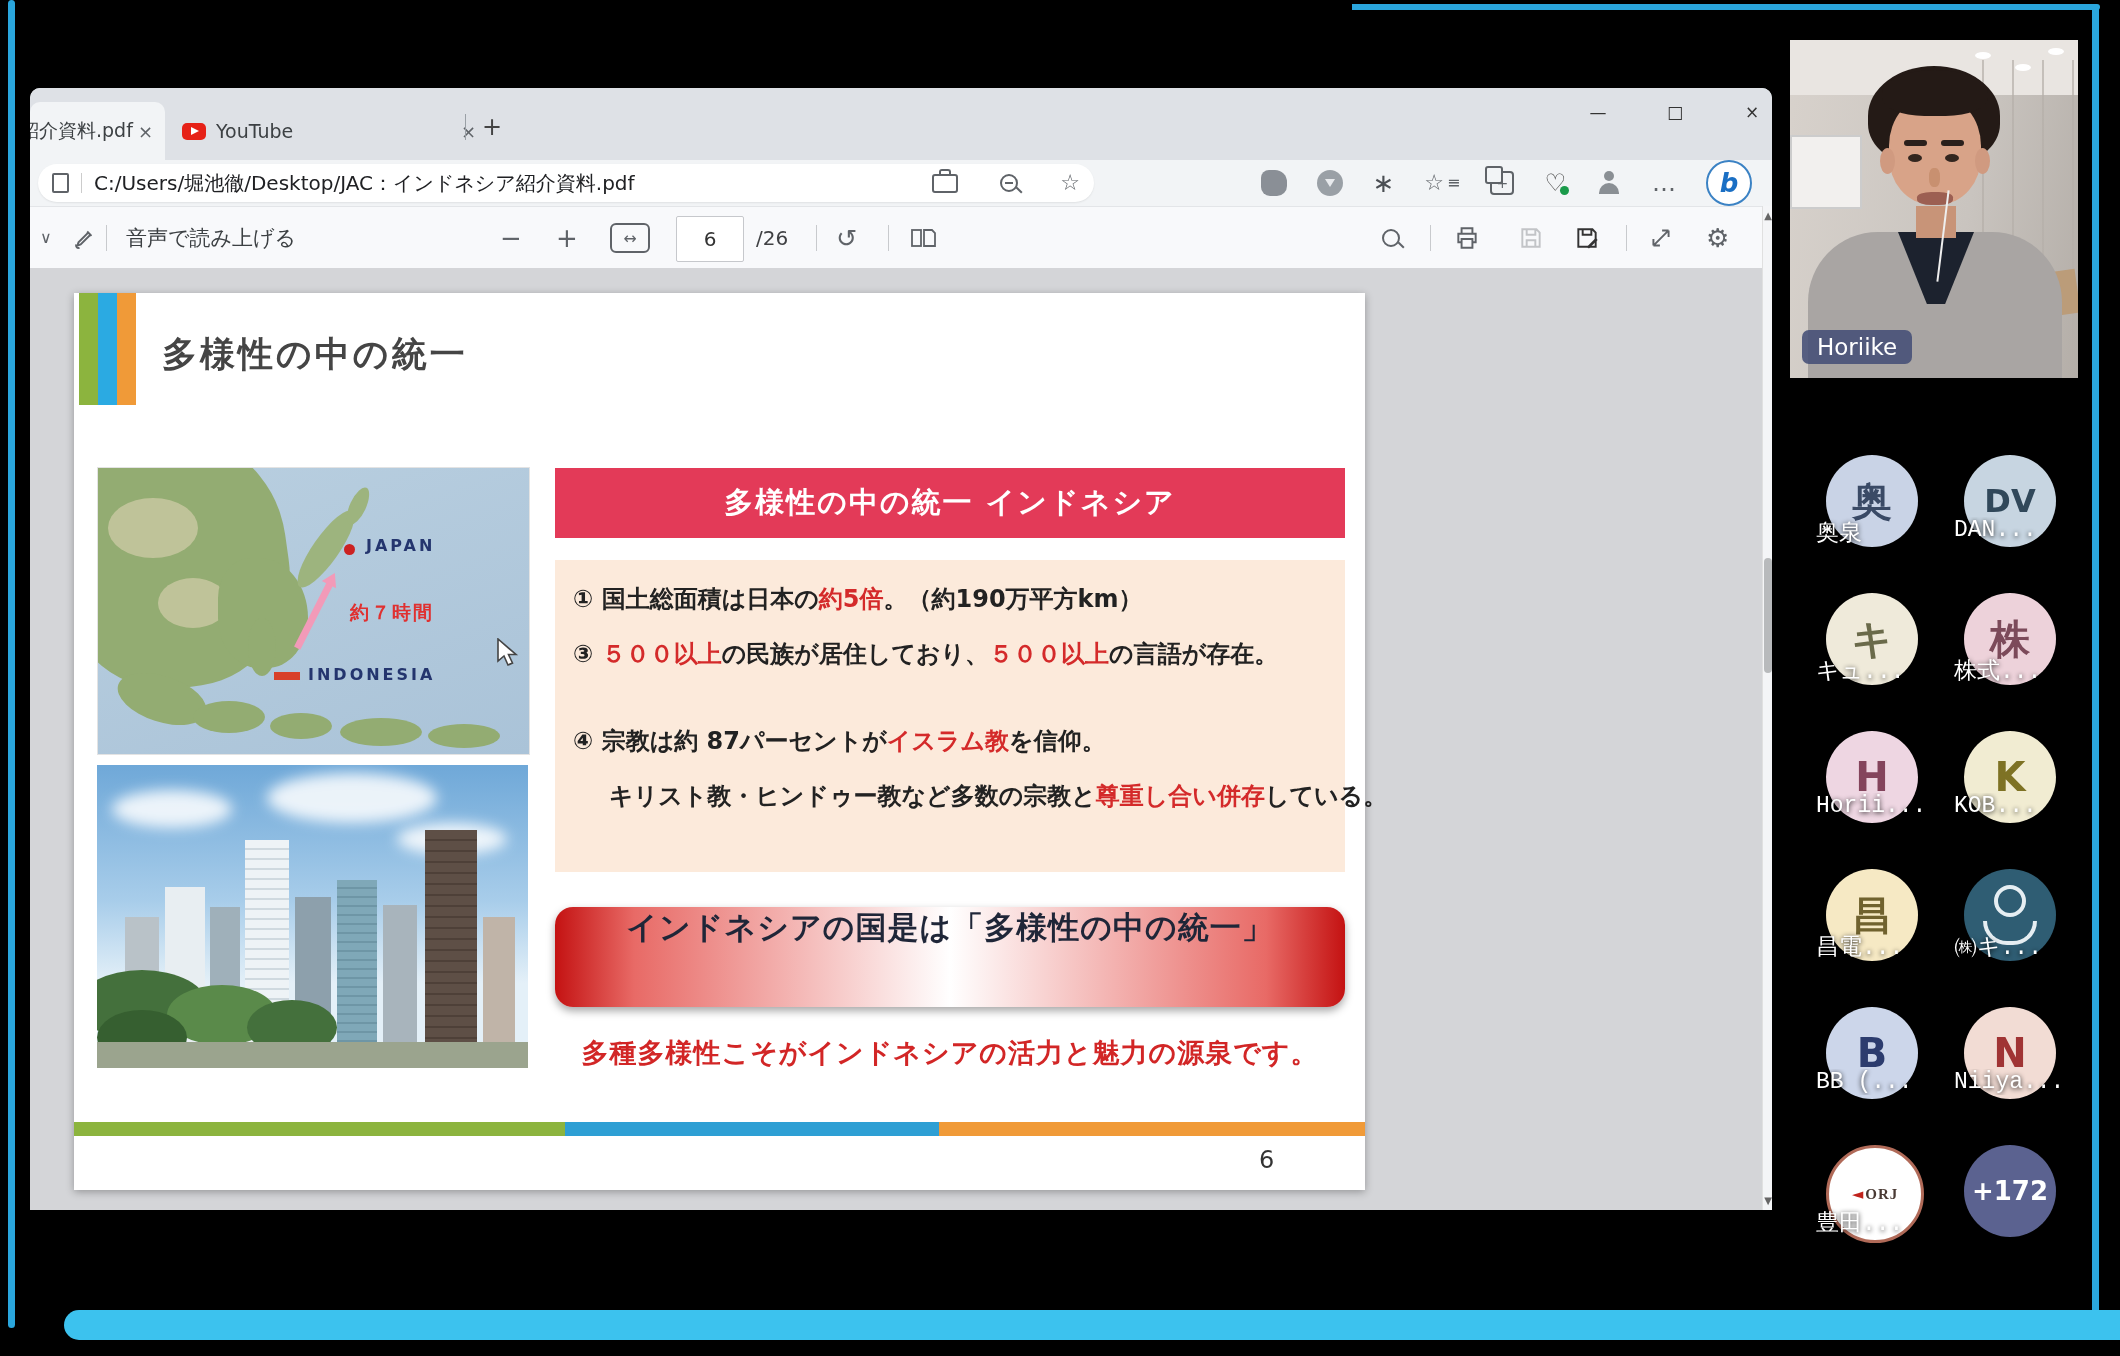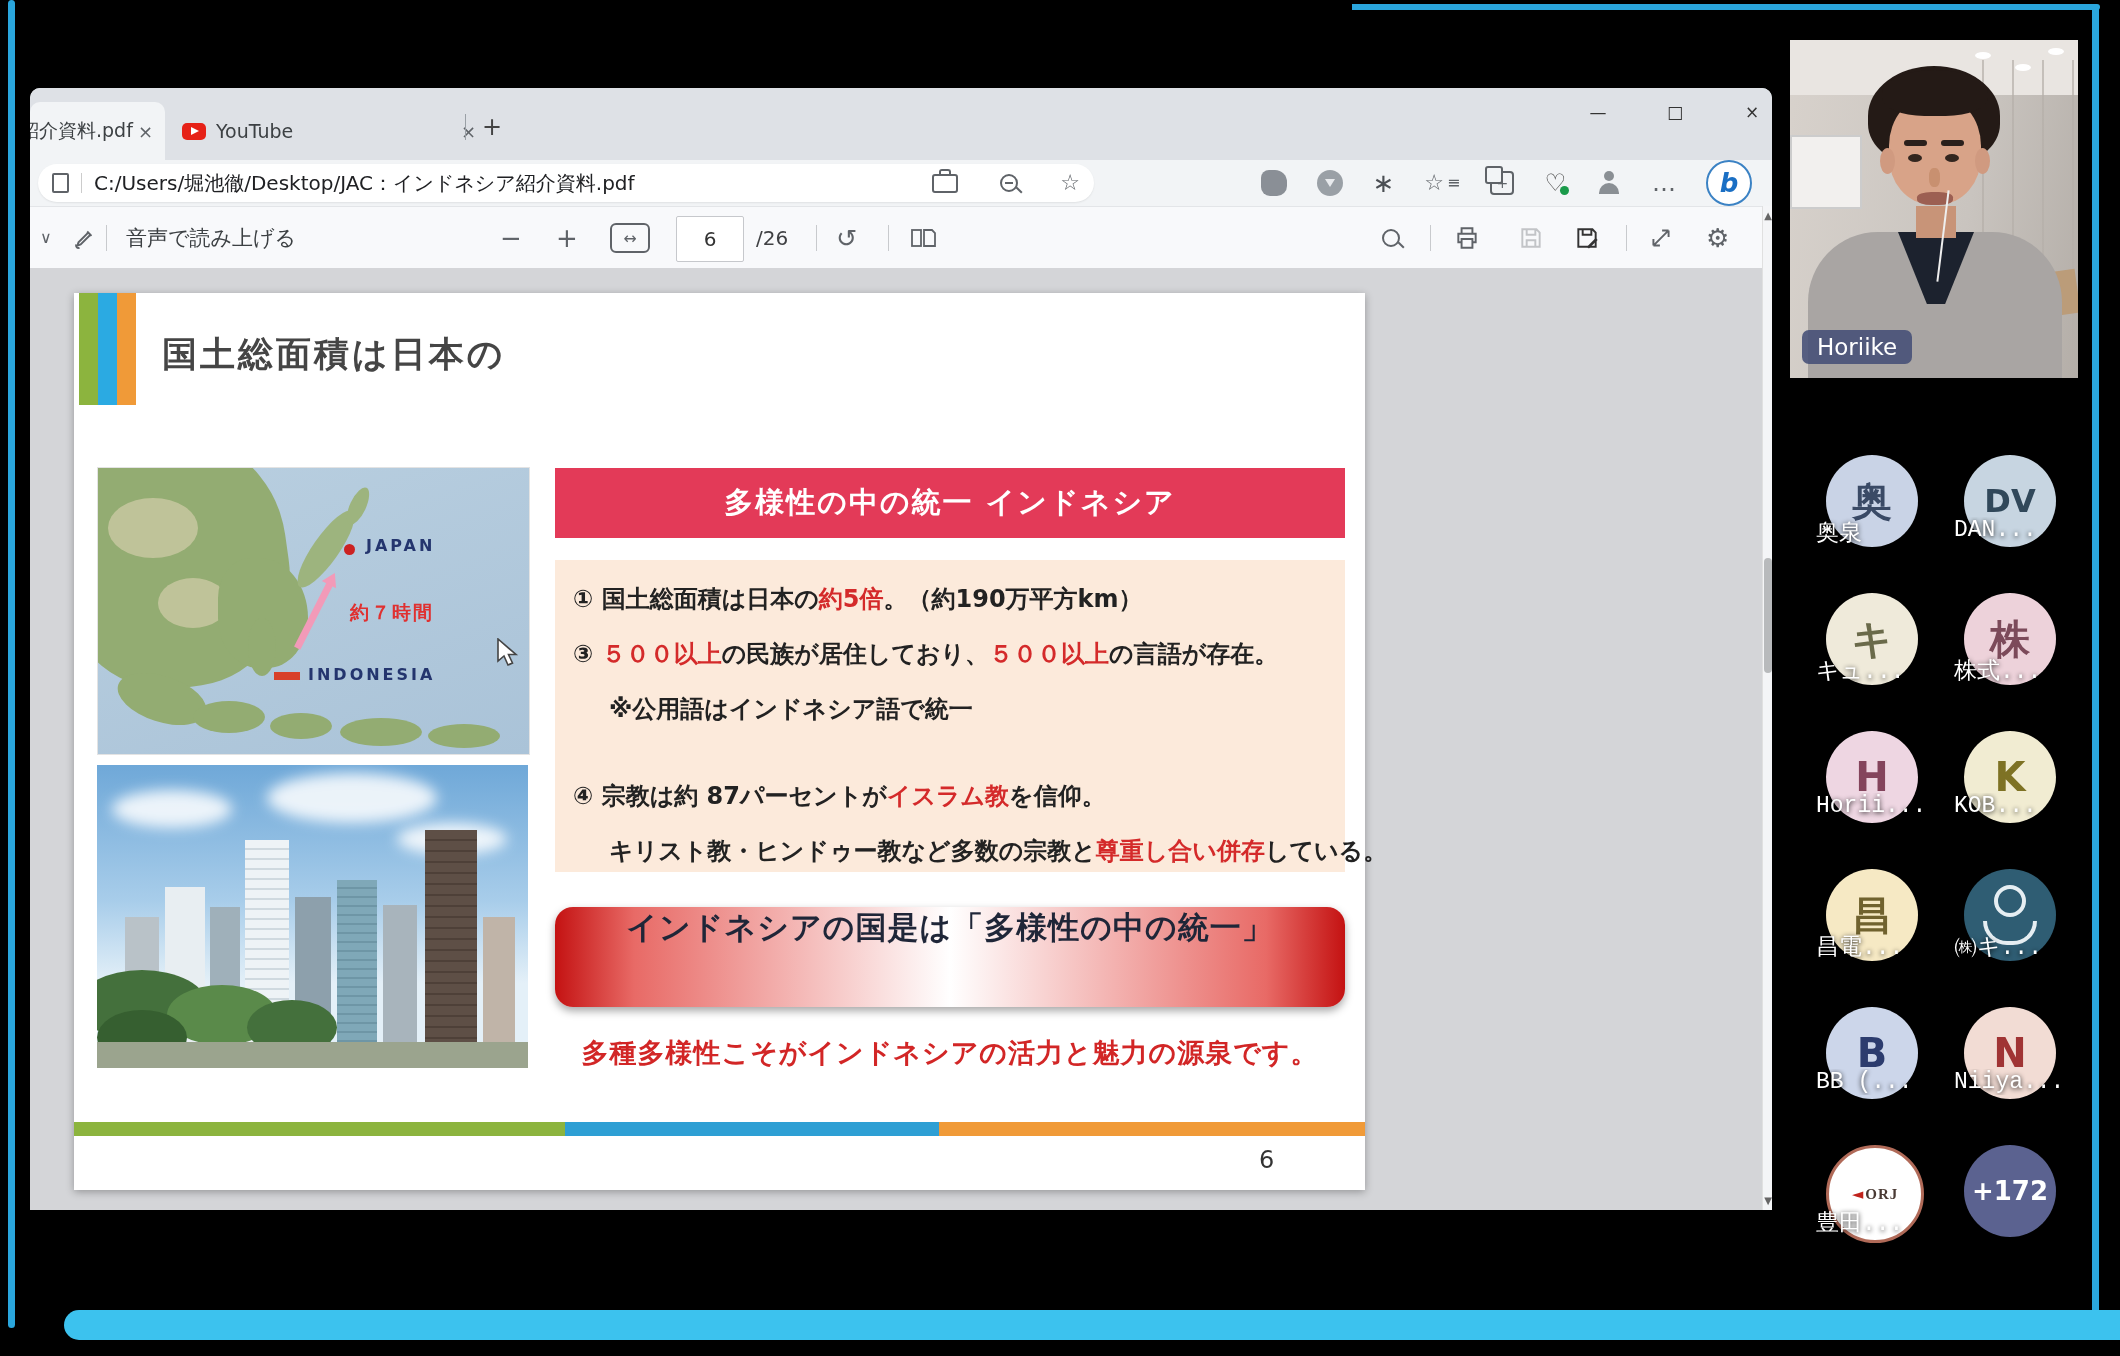--- a/index.html
+++ b/index.html
@@ -250,21 +250,21 @@
       <span class="item" style="left:1676px;">
           <span class="glyph" style="font-size:26px;">⚙</span>
         </span>
     </div>
 
     <div class="docarea">
       <div class="slide">
         <span class="stripe" style="left:5px;background:#8cb43e;"></span>
         <span class="stripe" style="left:24px;background:#2baae2;"></span>
         <span class="stripe" style="left:43px;background:#f09a38;"></span>
-        <div class="slide-title">国土総面積は日本の</div>
+        <div class="slide-title">多様性の中の統一</div>
 
         <div class="map">
           <span class="land" style="left:-40px;top:-30px;width:230px;height:250px;transform:rotate(-8deg);"></span>
           <span class="patch" style="left:10px;top:30px;width:90px;height:60px;"></span>
           <span class="patch" style="left:60px;top:110px;width:70px;height:50px;"></span>
           <span class="land" style="left:120px;top:90px;width:90px;height:110px;border-radius:40% 60% 50% 50%;"></span>
           <span class="land" style="left:215px;top:35px;width:26px;height:92px;transform:rotate(35deg);border-radius:50%;background:#9db47e;"></span>
           <span class="land" style="left:252px;top:18px;width:16px;height:40px;transform:rotate(25deg);border-radius:50%;background:#9db47e;"></span>
           <span class="land" style="left:150px;top:150px;width:28px;height:58px;border-radius:50%;"></span>
           <span class="land" style="left:18px;top:208px;width:92px;height:46px;border-radius:50%;transform:rotate(18deg);"></span>
@@ -304,21 +304,20 @@
           <span class="trees" style="left:0px;top:245px;width:90px;height:55px;background:#365f30;"></span>
           <span class="ground"></span>
         </div>
 
         <div class="banner">
           <span>多様性の中の統一 インドネシア</span>
         </div>
         <div class="facts">
             <div class="fact"><span>① 国土総面積は日本の</span><span class="red">約5倍</span><span>。（約190万平方km）</span></div>
             <div class="fact"><span>③ </span><span class="red">５００以上</span><span>の民族が居住しており、</span><span class="red">５００以上</span><span>の言語が存在。</span></div>
-            <div class="fact indent"><span>※公用語はインドネシア語で統一</span></div>
             <div class="fact gap"><span>④ 宗教は約 87パーセントが</span><span class="red">イスラム教</span><span>を信仰。</span></div>
             <div class="fact indent"><span>キリスト教・ヒンドゥー教など多数の宗教と</span><span class="red">尊重し合い併存</span><span>している。</span></div>
           </div>
         <div class="motto">
           <span>インドネシアの国是は「多様性の中の統一」</span>
         </div>
         <div class="closing">多種多様性こそがインドネシアの活力と魅力の源泉です。</div>
 
         <div class="bottombar">
           <span class="bb-green"></span>

